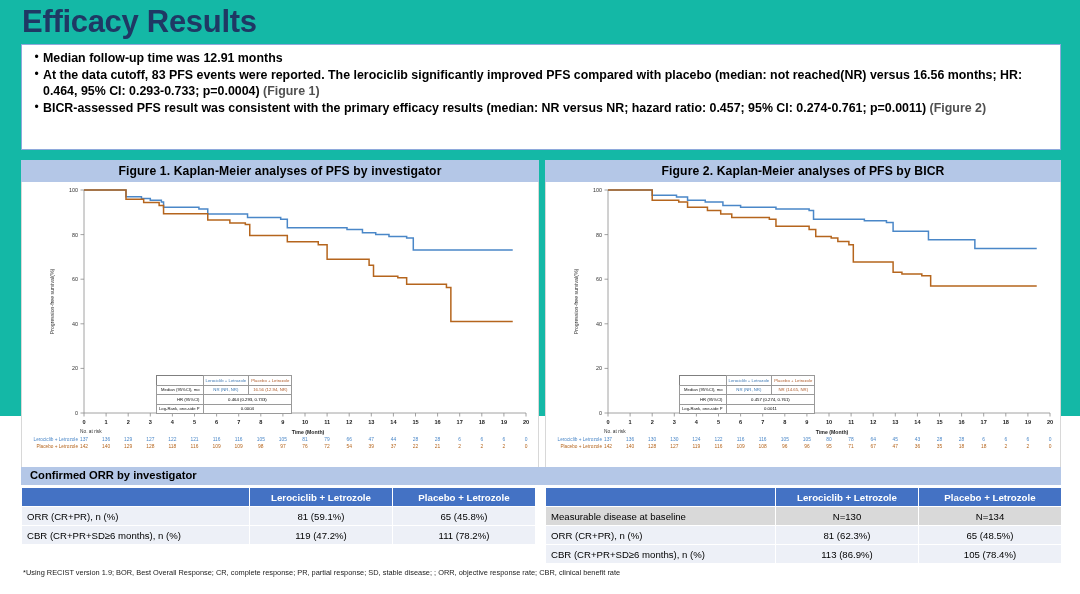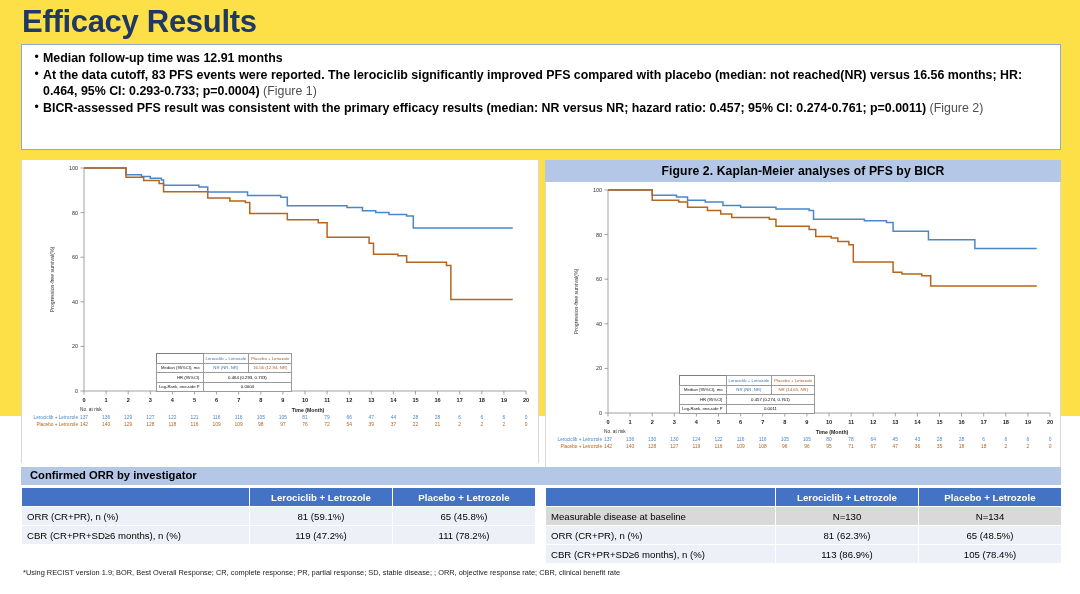--- a/index.html
+++ b/index.html
@@ -6,21 +6,21 @@
   html, body {
     margin: 0; padding: 0;
     width: 1080px; height: 594px;
     background: #ffffff;
     font-family: "Liberation Sans", sans-serif;
     overflow: hidden;
   }
   #slide {
     position: relative;
     width: 1080px; height: 416px;
-    background: #fde047;
+    background: #14b8a6;
   }
 
   
   #title {
     position: absolute; left: 22px; top: 4px;
     font-size: 31px; font-weight: bold;
     color: #1F3864;
     letter-spacing: -0.3px;
   }
 
@@ -42,21 +42,21 @@
   }
   .bullet-dot {
     flex: 0 0 auto;
     width: 13px;
     font-size: 12px;
     line-height: 1.29;
     text-align: center;
     color: #000;
   }
   .bullet-text { flex: 1 1 auto; font-weight: bold; }
-  .bullet-text .light { font-weight: normal; color: #505050; }
+  .bullet-text .light { font-weight: bold; color: #505050; }
 
   
   .fig-panel { position: absolute; top: 160px; }
   #fig1-panel { left: 21px;  width: 518px; }
   #fig2-panel { left: 545px; width: 516px; }
 
   .fig-header {
     background: #B4C7E7;
     color: #000000;
     font-size: 12.2px;
@@ -178,20 +178,21 @@
       <span class="bullet-dot">•</span>
       <span class="bullet-text"><span>At the data cutoff, 83 PFS events were reported. The lerociclib significantly improved PFS compared with placebo (median: not reached(NR) versus 16.56 months; HR: 0.464, 95% CI: 0.293-0.733; p=0.0004)</span><span class="light"> (Figure 1)</span></span>
     </div>
     <div class="bullet-row">
       <span class="bullet-dot">•</span>
       <span class="bullet-text"><span>BICR-assessed PFS result was consistent with the primary efficacy results (median: NR versus NR; hazard ratio: 0.457; 95% CI: 0.274-0.761; p=0.0011)</span><span class="light"> (Figure 2)</span></span>
     </div>
   </div>
 
   <div id="fig1-panel" class="fig-panel">
+    <div class="fig-header">Figure 1. Kaplan-Meier analyses of PFS by investigator</div>
     <div class="fig-body">
       <div class="plot-area" id="plot1">
           <svg width="518" height="303">
             <line x1="62" y1="8" x2="62" y2="231" stroke="#8a8a8a" stroke-width="0.8"></line>
             <line x1="62" y1="231" x2="504" y2="231" stroke="#8a8a8a" stroke-width="0.8"></line>
             <line x1="58.5" y1="231" x2="62" y2="231" stroke="#8a8a8a" stroke-width="0.8"></line>
             <text x="56" y="233" font-size="5.4" fill="#333" text-anchor="end" font-family="&quot;Liberation Sans&quot;, sans-serif">0</text>
             <line x1="58.5" y1="186.4" x2="62" y2="186.4" stroke="#8a8a8a" stroke-width="0.8"></line>
             <text x="56" y="188.4" font-size="5.4" fill="#333" text-anchor="end" font-family="&quot;Liberation Sans&quot;, sans-serif">20</text>
             <line x1="58.5" y1="141.79999999999998" x2="62" y2="141.79999999999998" stroke="#8a8a8a" stroke-width="0.8"></line>

